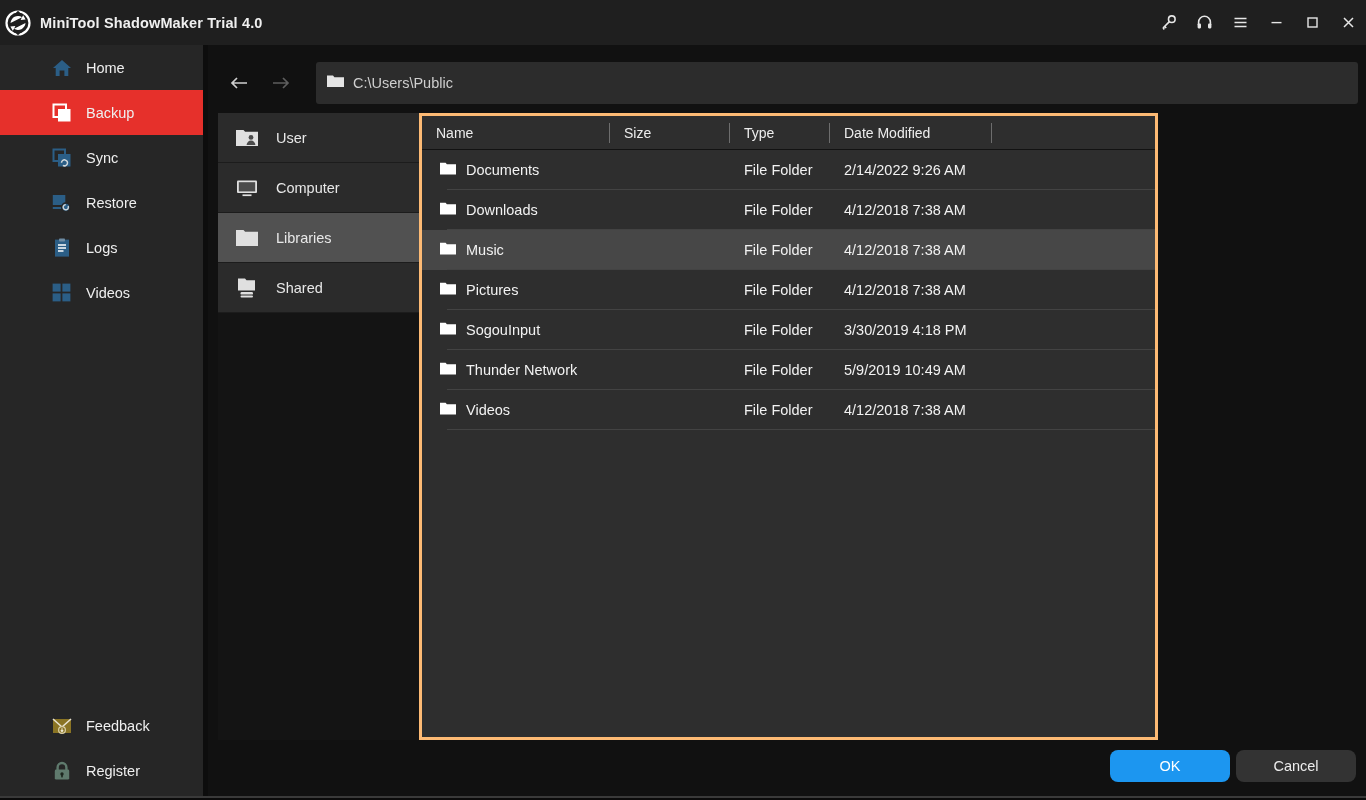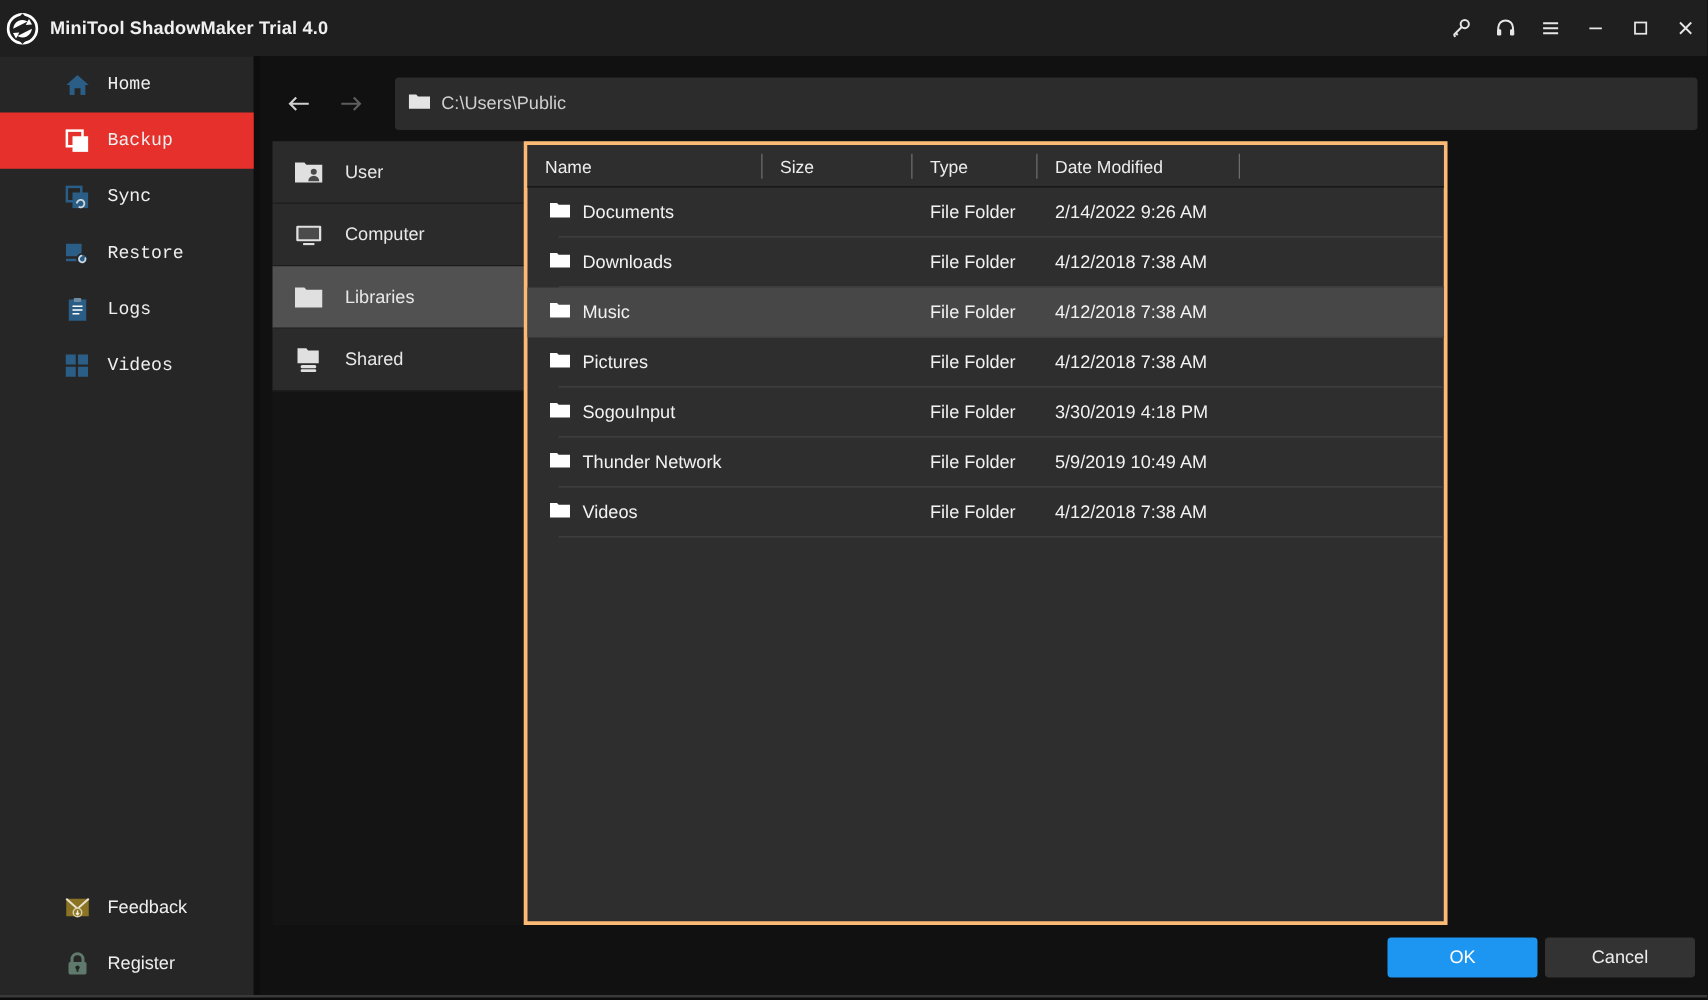--- a/index.html
+++ b/index.html
@@ -40,21 +40,21 @@
   .nav-item {
     position: relative; height: 45px; display: flex; align-items: center;
     padding-left: 50px; color: #efefef; font-size: 14.5px; white-space: nowrap;
   }
   .nav-item .nav-ico {
     position: absolute; left: 52px; top: 50%; transform: translateY(-50%);
     width: 20px; height: 20px; display: flex; align-items: center; justify-content: center;
   }
   .nav-item .nav-label { margin-left: 36px; }
   .nav-item.active { background: #e6302b; }
-  .nav-top { position: absolute; left: 0; top: 0; width: 205px; font-family: Liberation Mono, monospace; }
+  .nav-top { position: absolute; left: 0; top: 0; width: 205px; }
   .nav-bottom { position: absolute; left: 0; bottom: 7px; width: 203px; }
 
   
   .main {
     position: absolute; left: 208px; top: 45px; width: 1158px; height: 755px;
     background: #111111;
   }
 
   .pathbar-row {
     position: absolute; left: 10px; top: 18px; width: 1140px; height: 40px;
@@ -129,21 +129,21 @@
   .cell.size { width: 120px; }
   .cell.type { width: 100px; }
   .cell.date { width: 162px; }
 
   
   .footer {
     position: absolute; left: 0; bottom: 18px; width: 1158px; height: 32px;
     display: flex; justify-content: flex-end; align-items: center; padding-right: 10px;
   }
   .btn {
-    height: 32px; width: 120px; border: none; border-radius: 3px;
+    height: 32px; width: 120px; border: none; border-radius: 8px;
     font-size: 14.5px; font-family: "Liberation Sans", sans-serif; cursor: pointer;
   }
   .btn-ok { background: #1c96f0; color: #ffffff; margin-right: 6px; }
   .btn-cancel { background: #333333; color: #ededed; }
 
   .bottom-strip {
     position: absolute; left: 0; bottom: 0; width: 1366px; height: 4px;
     background: #3a3a3a;
   }
   .bottom-strip-inner {

